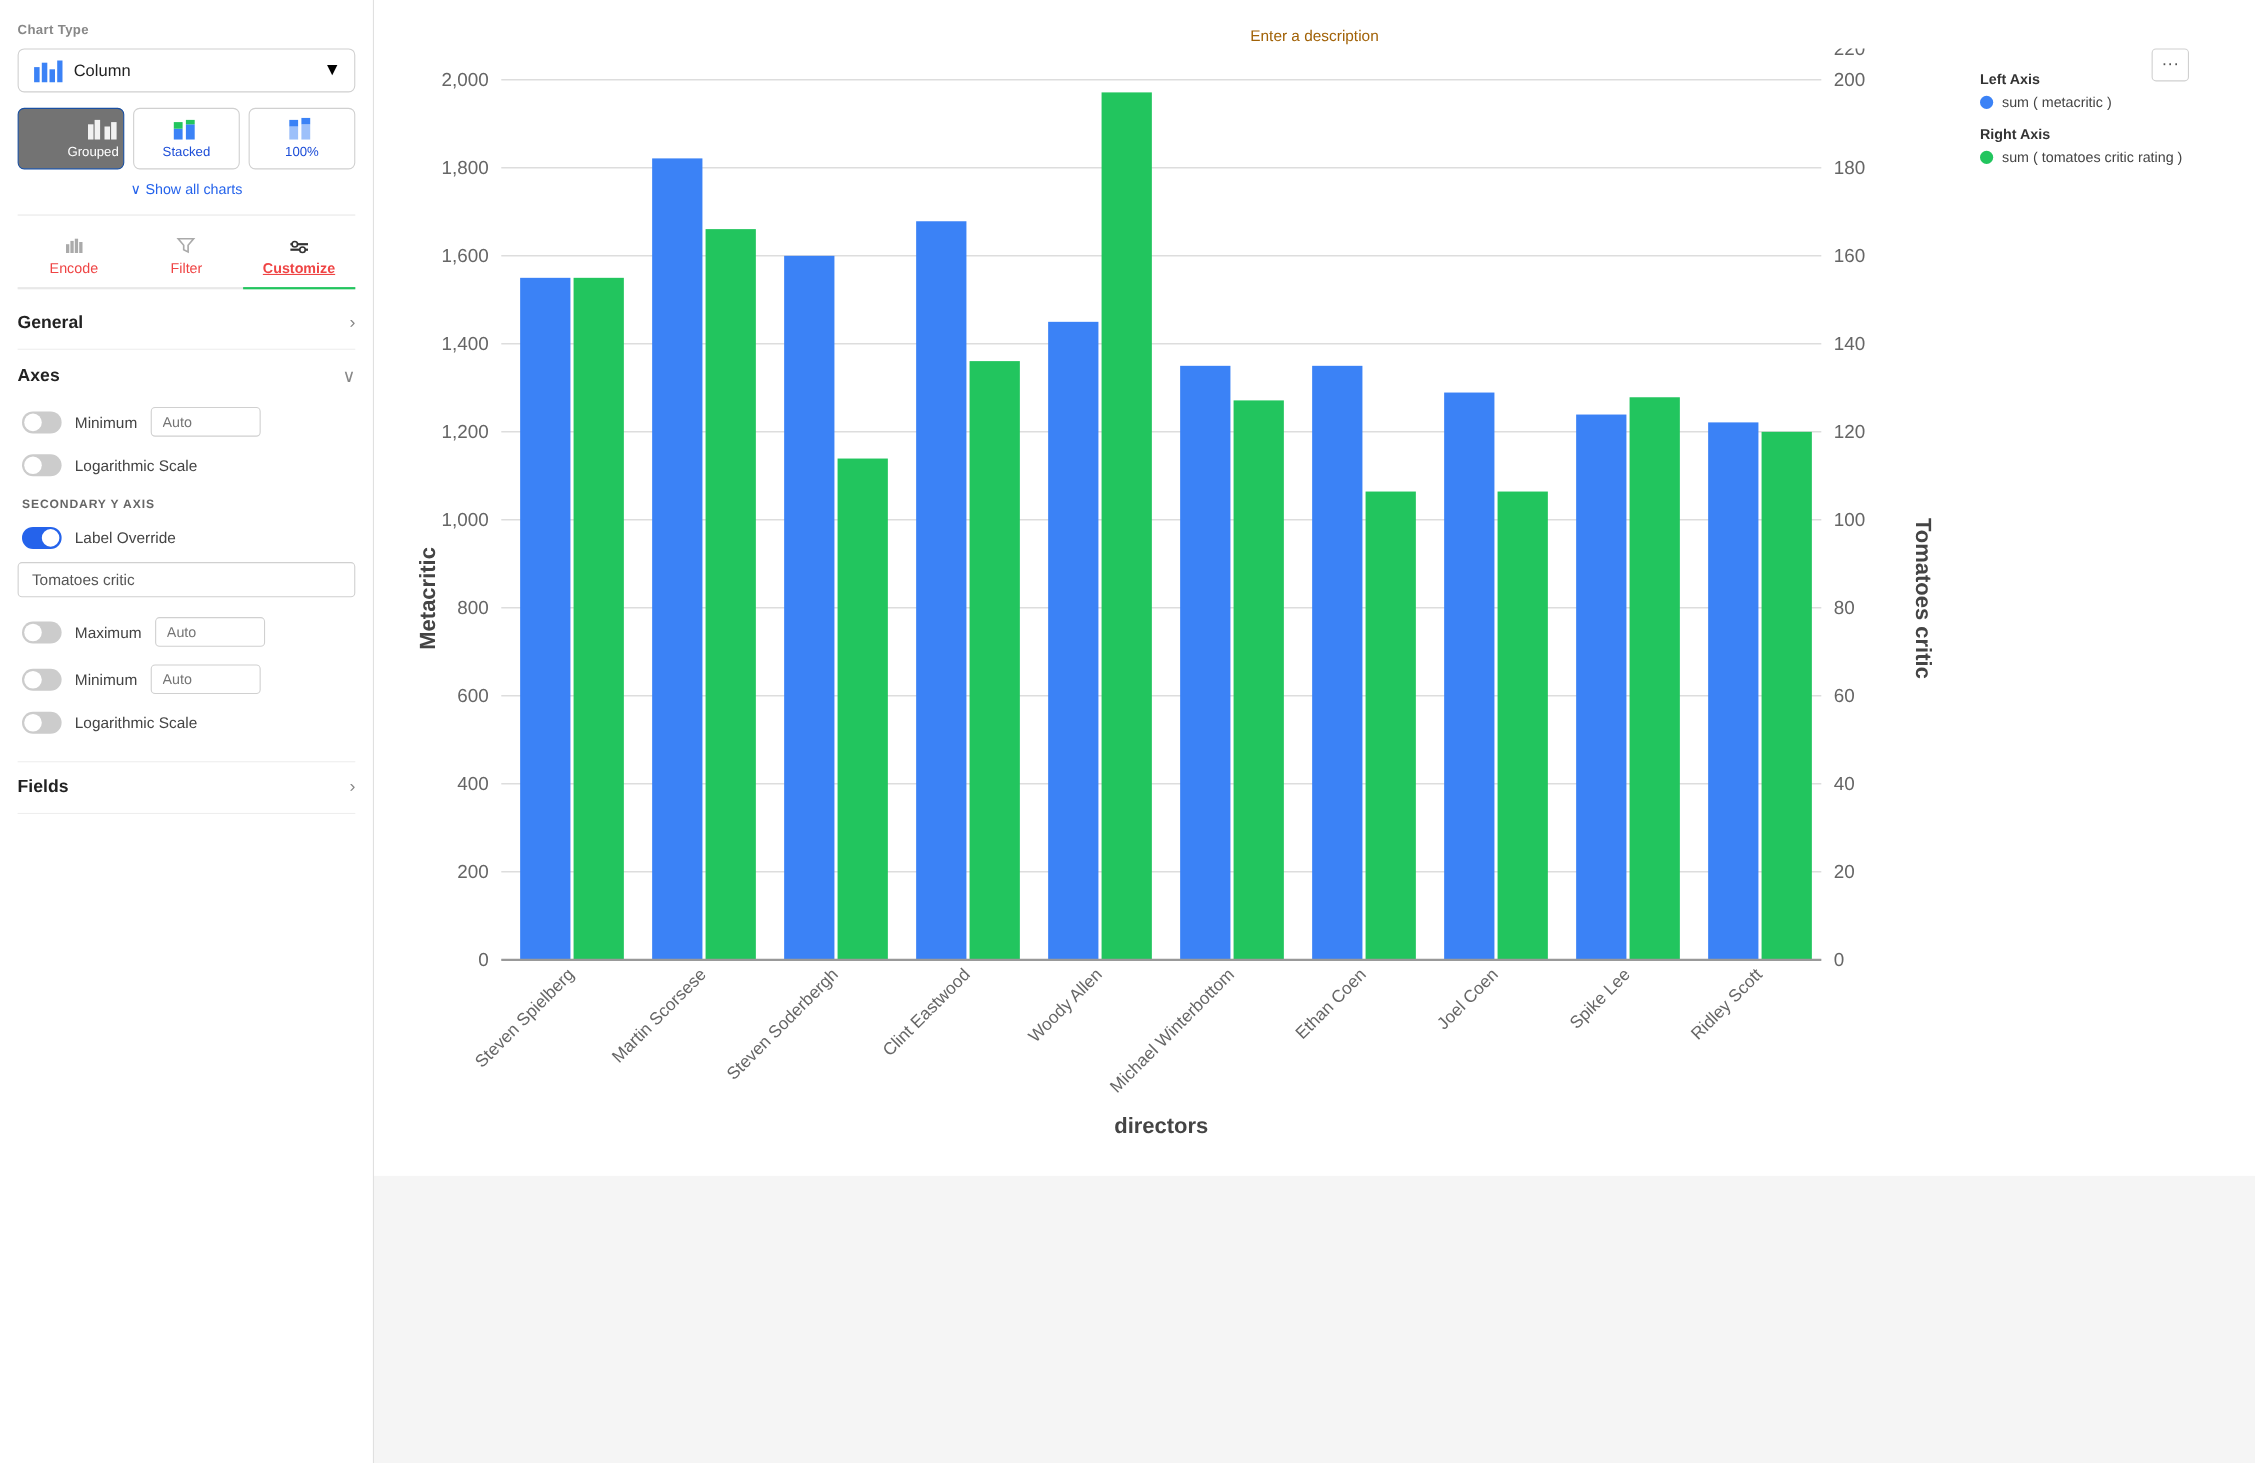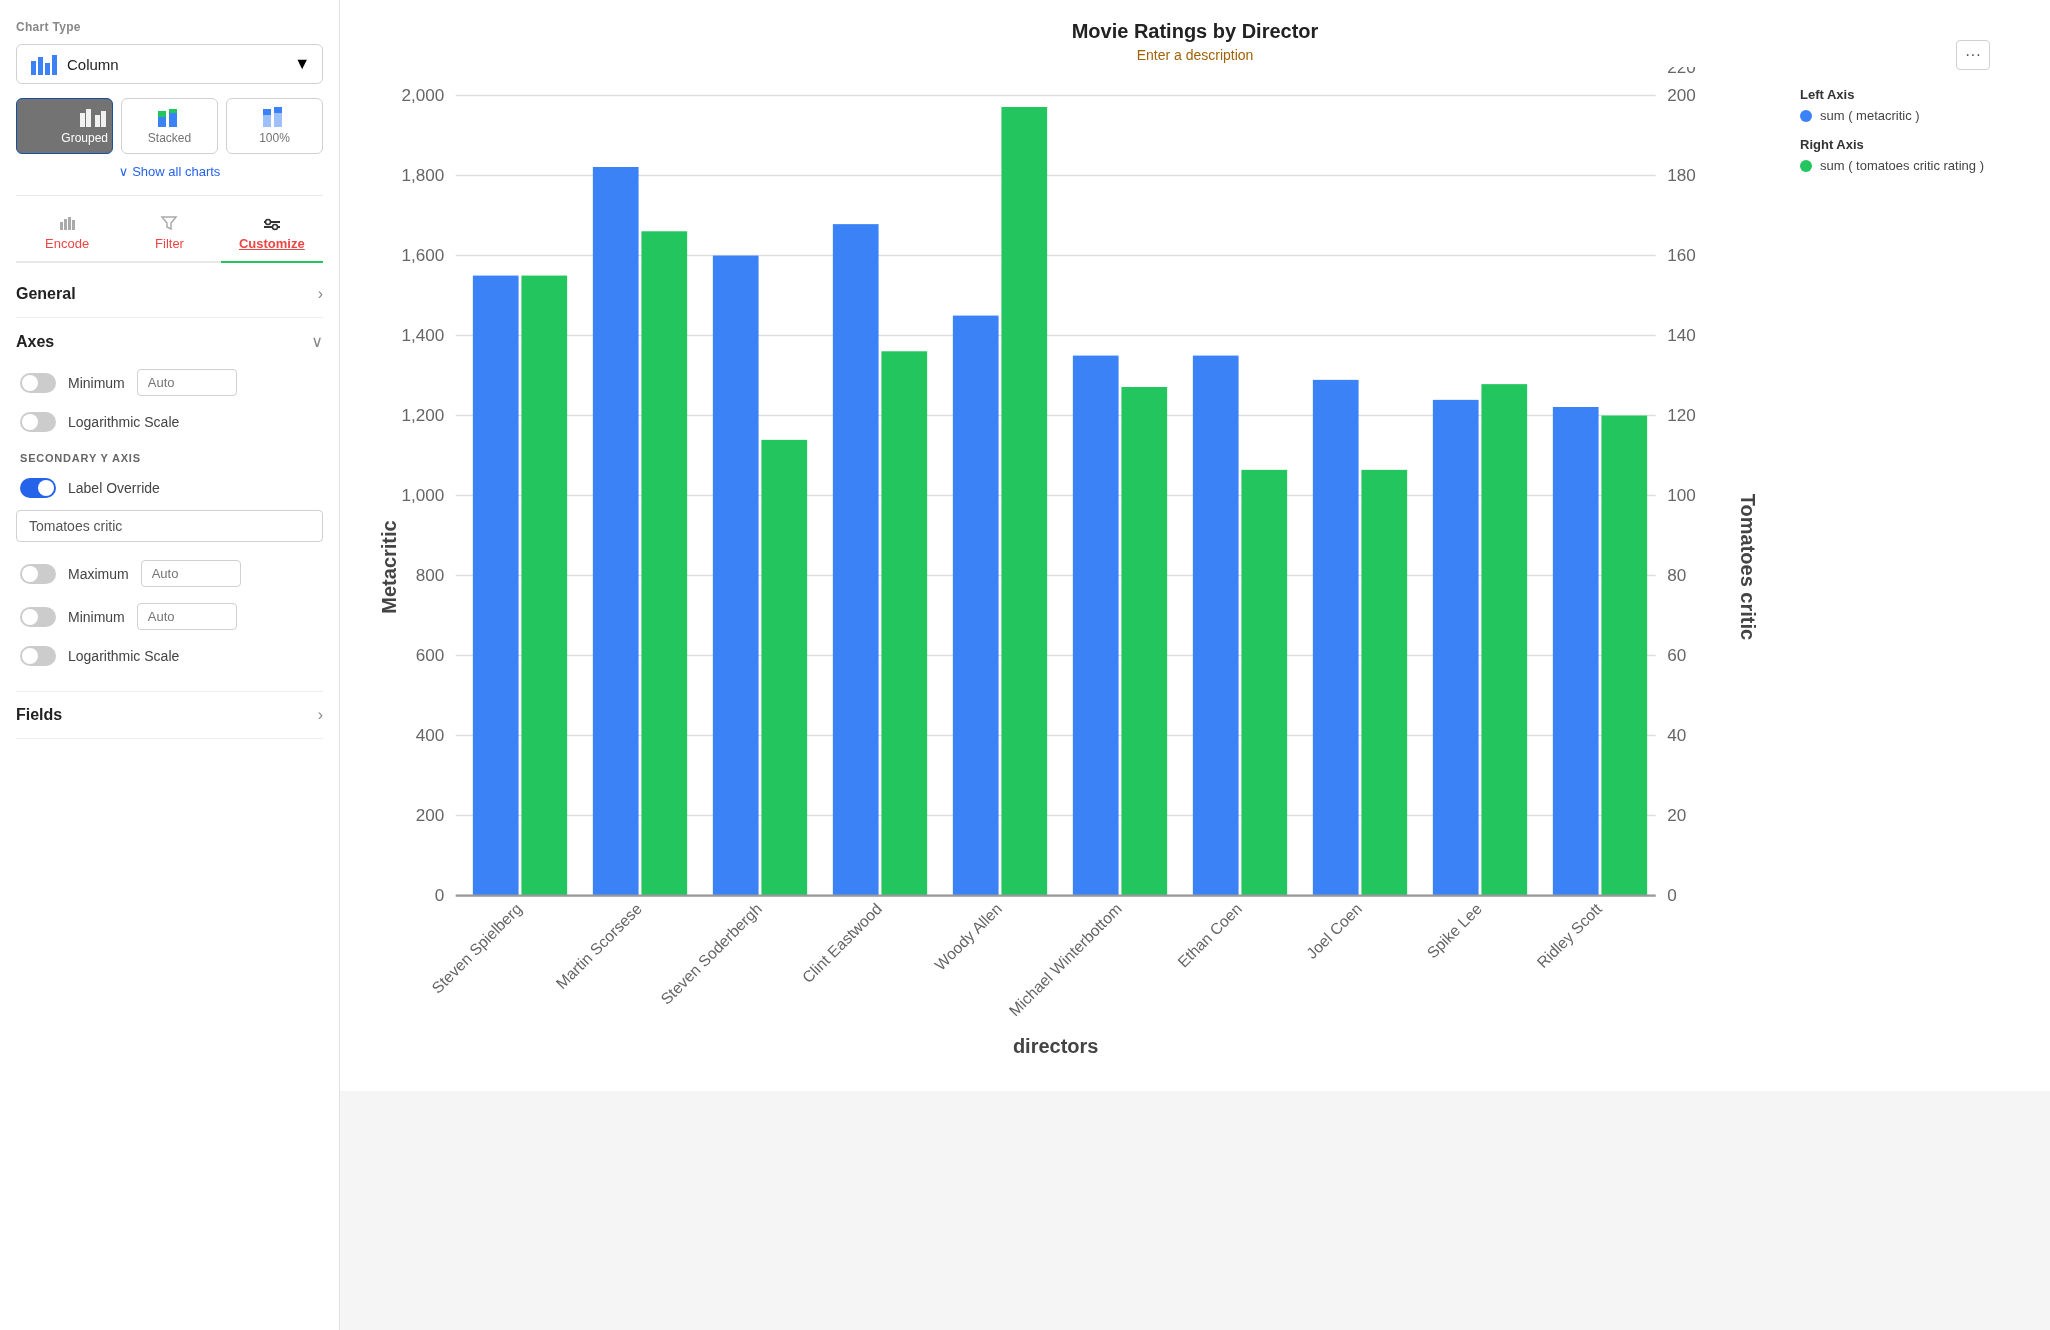--- a/index.html
+++ b/index.html
@@ -62,21 +62,21 @@
       padding: 8px 4px;
       border: 1px solid #d0d0d0;
       border-radius: 6px;
       background: #fff;
       cursor: pointer;
       display: flex;
       flex-direction: column;
       align-items: center;
       gap: 4px;
       font-size: 12px;
-      color: #737373;
+      color: #1d4ed8;
     }
 
     .variant-btn.active {
       background: #737373;
       border-color: #1a4fa0;
       color: #fff;
       align-items: flex-end;
     }
 
     .show-all-charts {
@@ -475,21 +475,20 @@
   <div class="section-row">
     <span class="section-row-title">Fields</span>
     <span class="chevron">›</span>
   </div>
 </div>
 
 <div class="main-wrapper" style="flex:1; position:relative;">
   <div class="main-content">
     <div style="position:relative;">
       <div class="chart-title-area">
-        <div class="chart-title">Movie Ratings by Director</div>
         <div class="chart-subtitle">Enter a description</div>
       </div>
       <button class="chart-menu-btn">
         <span>···</span>
       </button>
     </div>
 
     <div class="chart-with-legend">
       <div class="chart-area">
         <svg id="main-chart" width="100%" viewBox="0 0 980 700">

